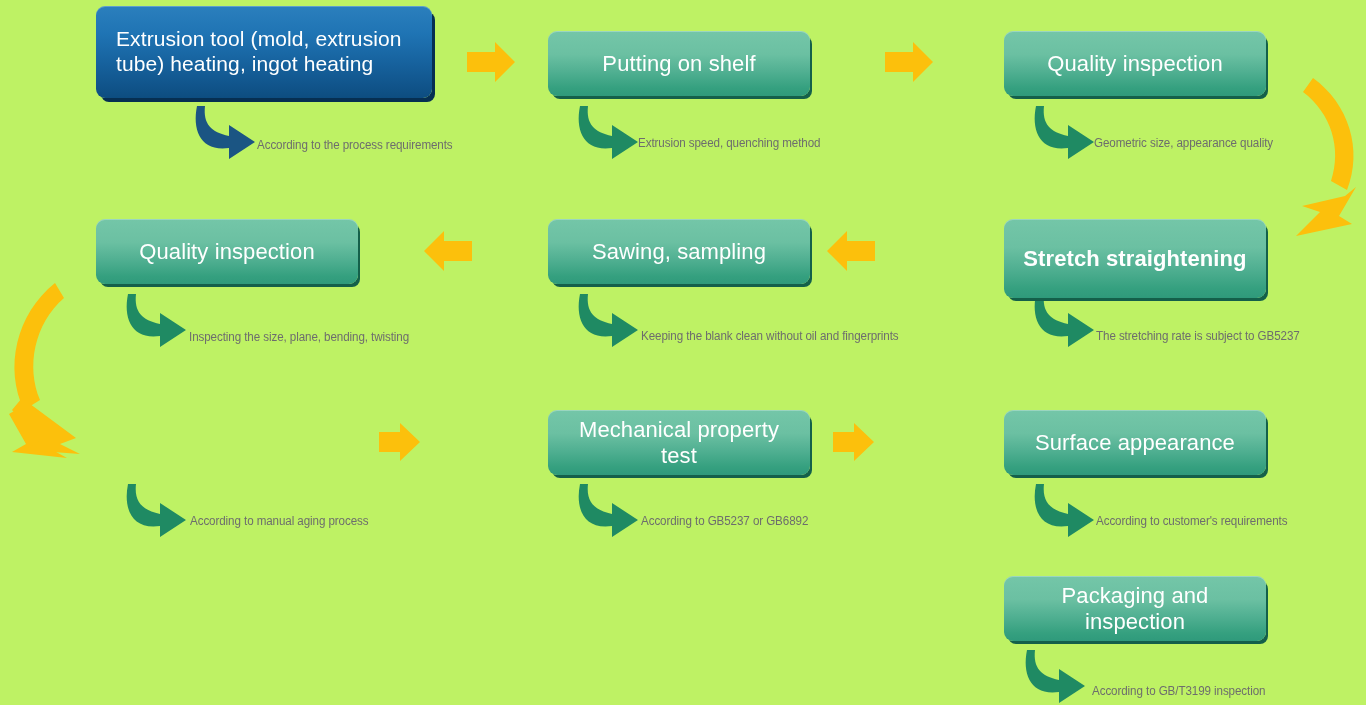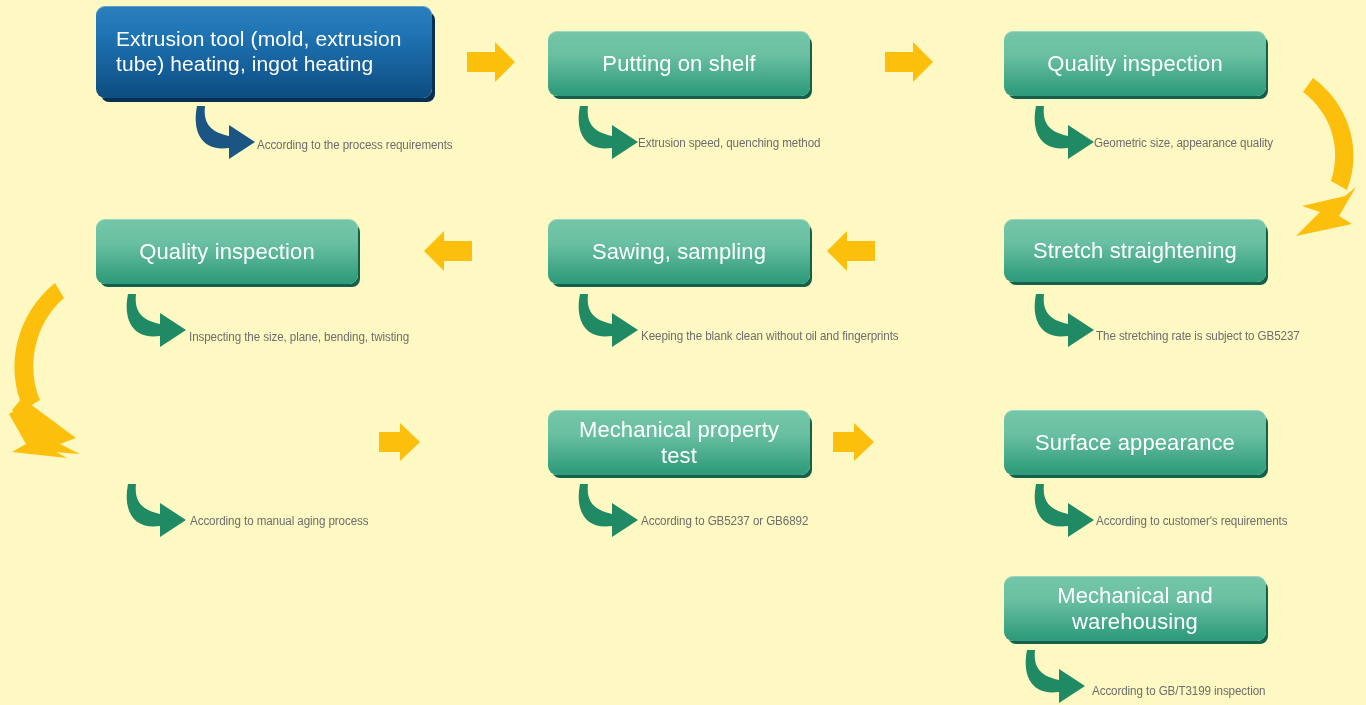--- a/index.html
+++ b/index.html
@@ -4,21 +4,21 @@
 <style>
   html, body {
     margin: 0;
     padding: 0;
     background: #000000;
   }
   #canvas {
     position: relative;
     width: 1366px;
     height: 705px;
-    background: #fef9c3;
+    background: #bef264;
     overflow: hidden;
     font-family: "Liberation Sans", sans-serif;
   }
 
   
   .node {
     position: absolute;
     box-sizing: border-box;
     display: flex;
     align-items: center;
@@ -157,21 +157,21 @@
   </div>
 
   <div class="node green" style="left:548px; top:31px; width:262px; height:65px;">
     <span class="label">Putting on shelf</span>
   </div>
 
   <div class="node green" style="left:1004px; top:31px; width:262px; height:65px;">
     <span class="label">Quality inspection</span>
   </div>
 
-  <div class="node green" style="left:1004px; top:219px; width:262px; height:63px;">
+  <div class="node green" style="left:1004px; top:219px; width:262px; height:79px;font-weight:bold;">
     <span class="label">Stretch straightening</span>
   </div>
 
   <div class="node green" style="left:548px; top:219px; width:262px; height:65px;text-align:center;">
     <span class="label">Sawing, sampling</span>
   </div>
 
   <div class="node green" style="left:96px; top:219px; width:262px; height:65px;">
     <span class="label">Quality inspection</span>
   </div>
@@ -179,21 +179,21 @@
 
   <div class="node green" style="left:548px; top:410px; width:262px; height:65px;align-items:center;">
     <span class="label">Mechanical property test</span>
   </div>
 
   <div class="node green" style="left:1004px; top:410px; width:262px; height:65px;">
     <span class="label">Surface appearance</span>
   </div>
 
   <div class="node green" style="left:1004px; top:576px; width:262px; height:65px;">
-    <span class="label">Mechanical and warehousing</span>
+    <span class="label">Packaging and inspection</span>
   </div>
 
   <div class="caption" style="left:257px; top:138px;">According to the process requirements</div>
 
   <div class="caption" style="left:638px; top:136px;">Extrusion speed, quenching method</div>
 
   <div class="caption" style="left:1094px; top:136px;">Geometric size, appearance quality</div>
 
   <div class="caption" style="left:189px; top:330px;">Inspecting the size, plane, bending, twisting</div>
 

